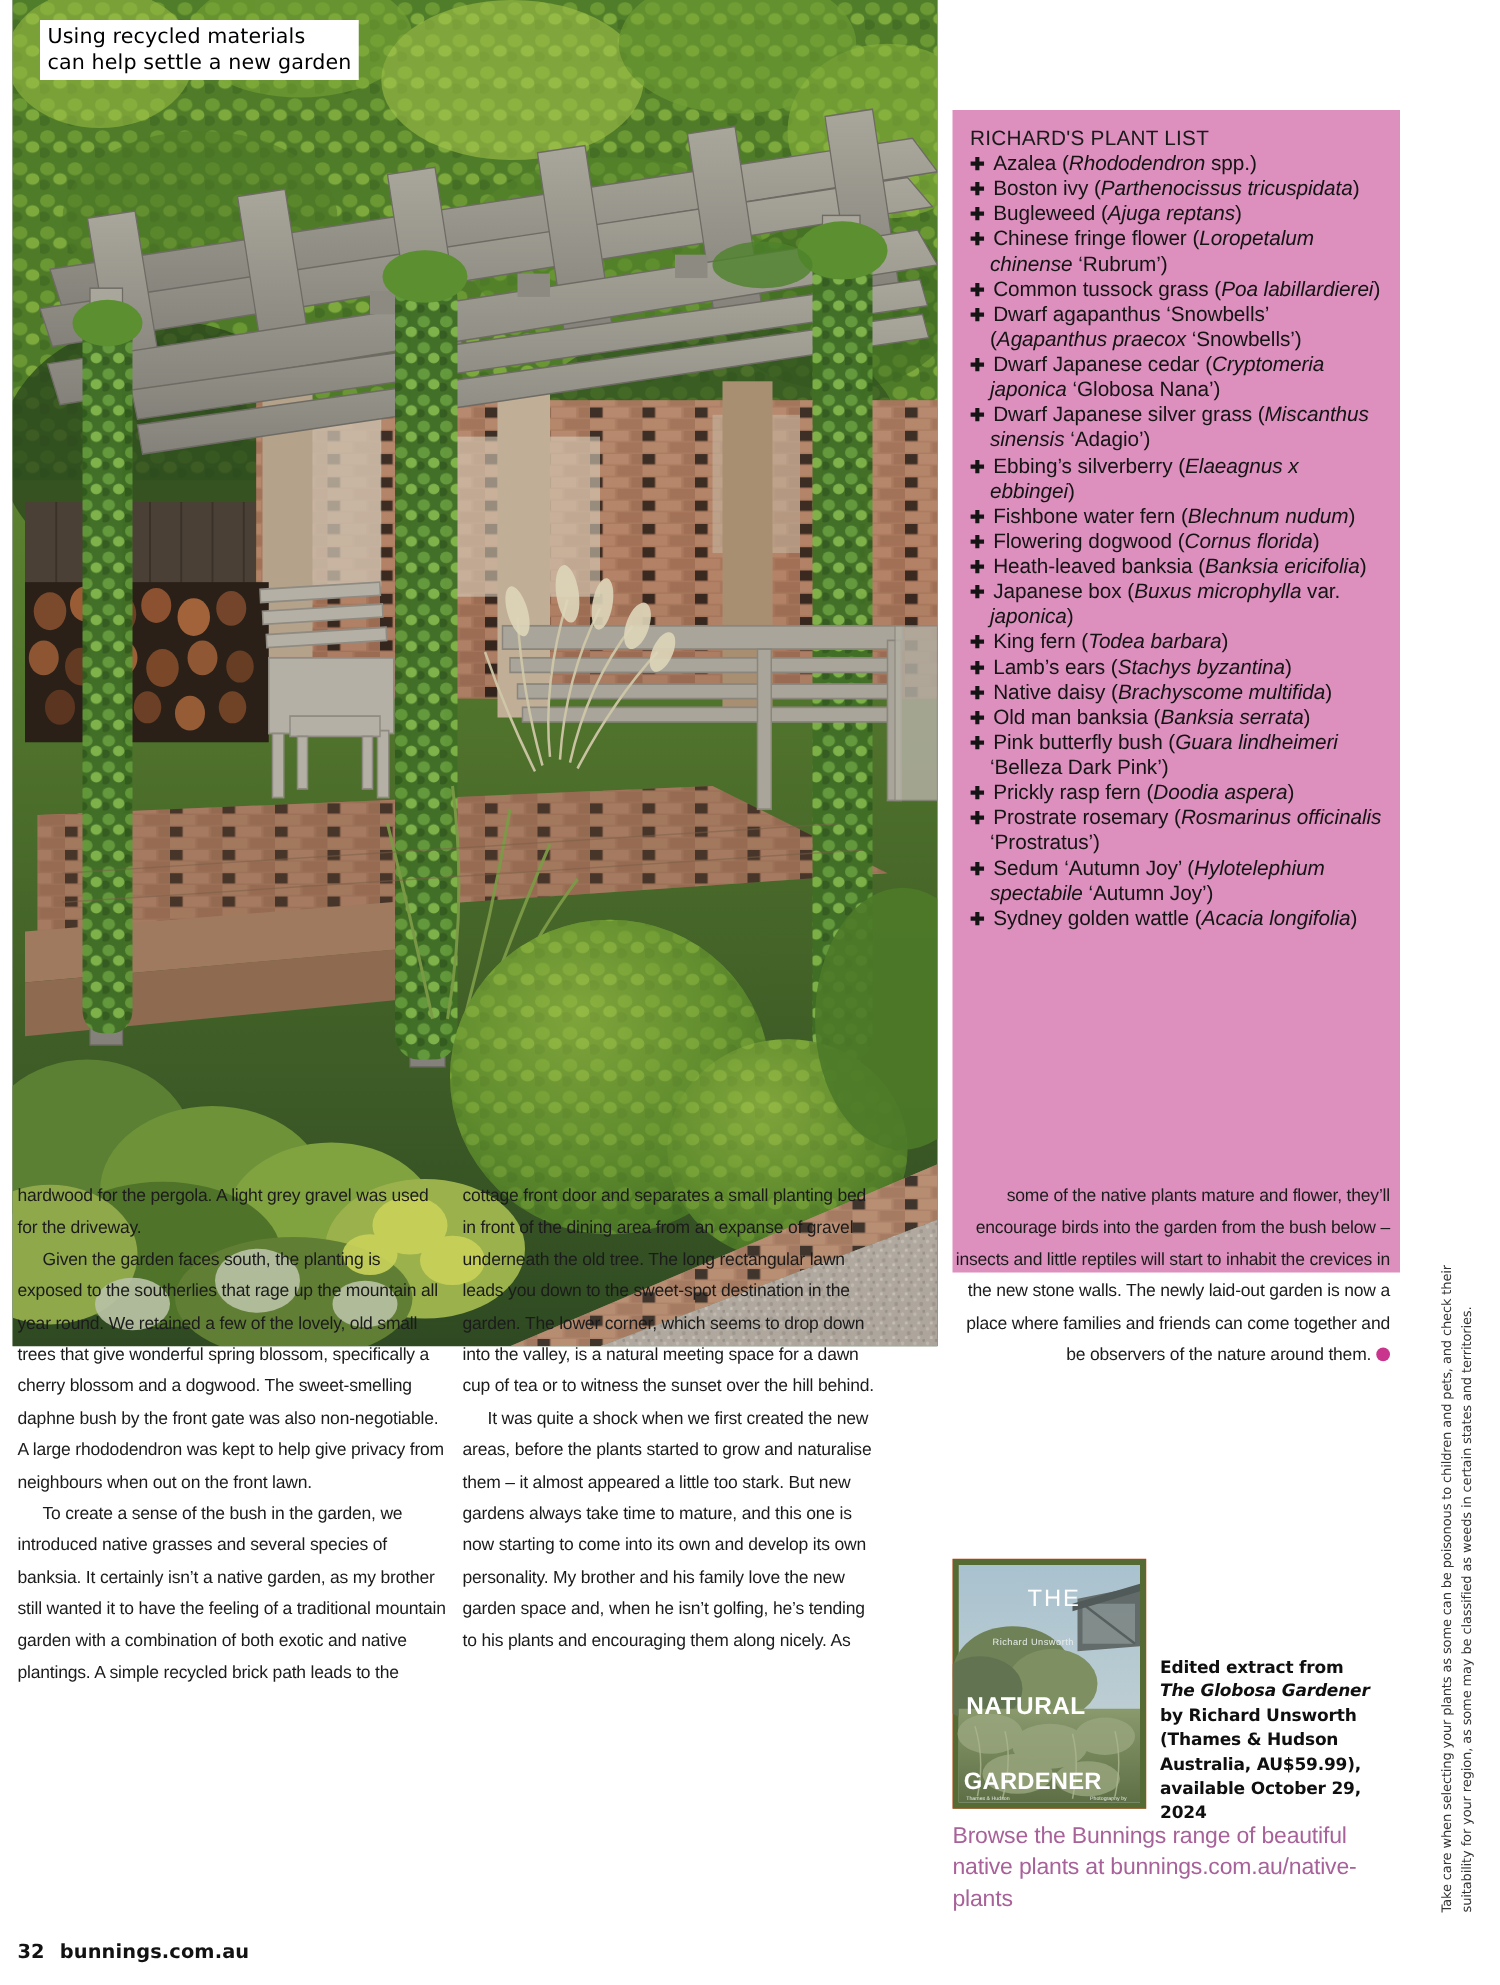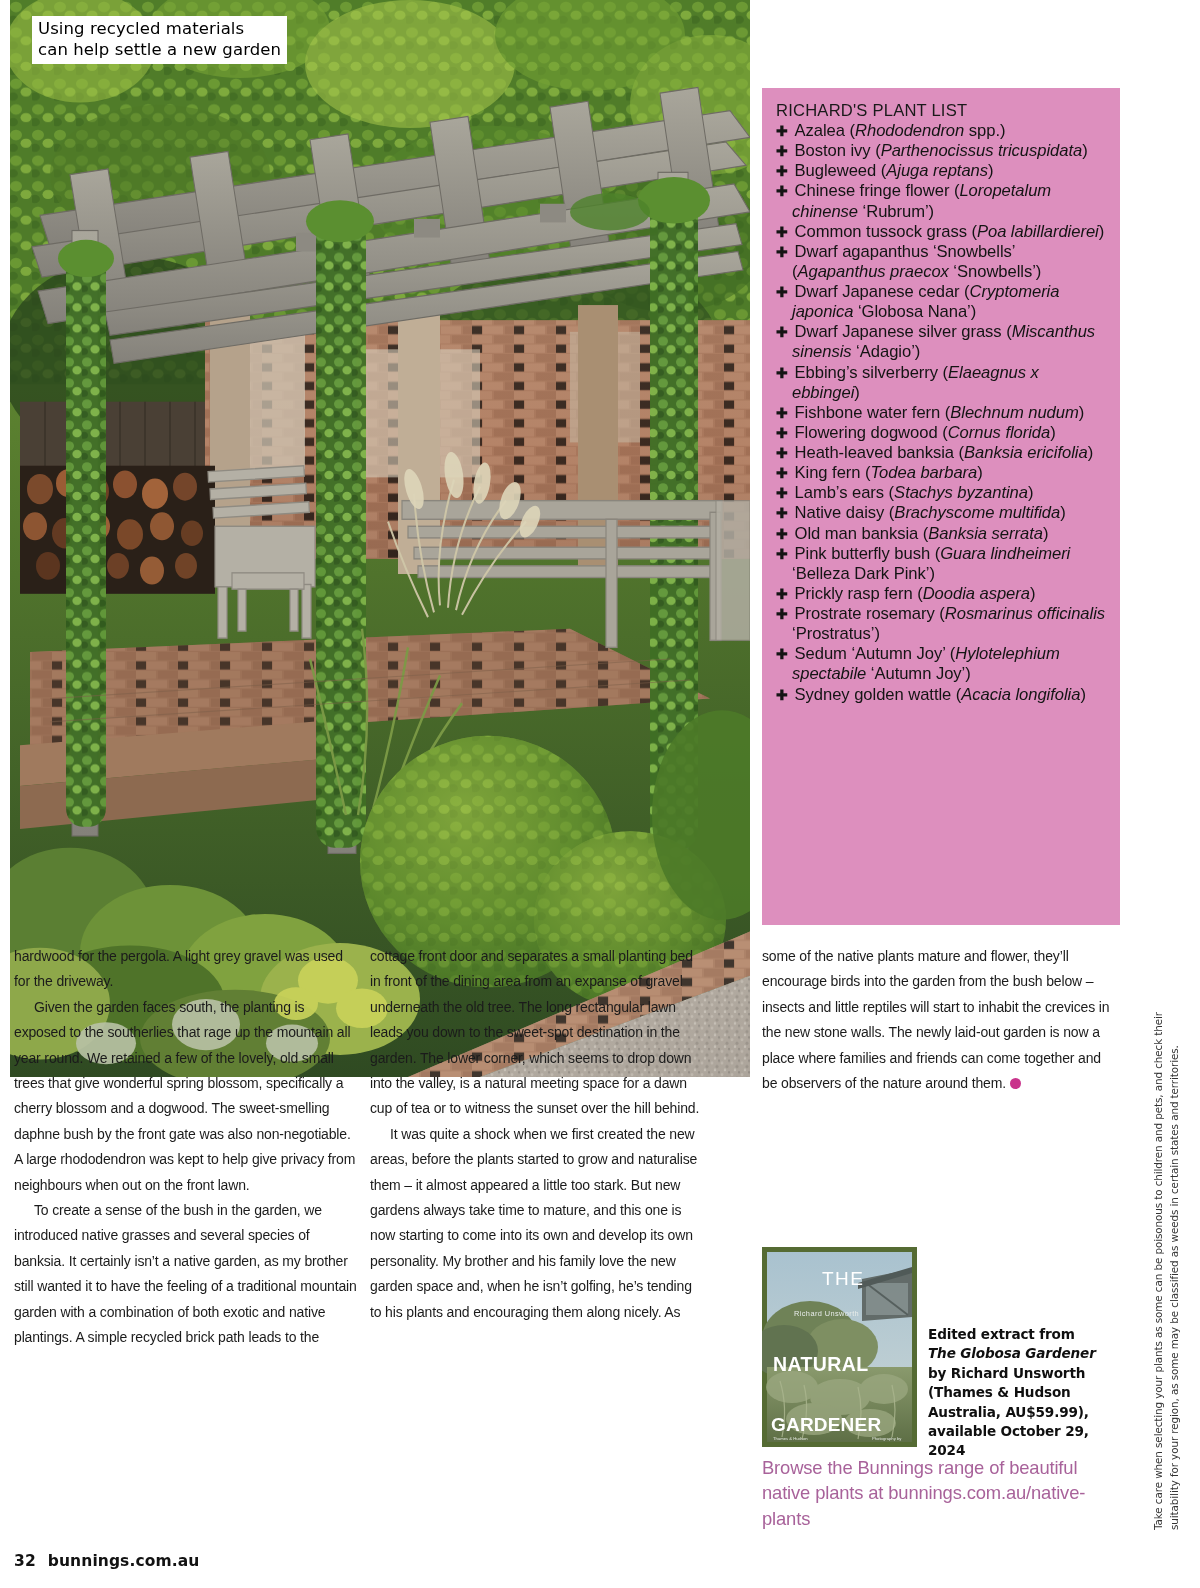--- a/index.html
+++ b/index.html
@@ -42,21 +42,21 @@
     white-space: pre-line;
     font-weight: 400;
   }
 
   
   .plantlist {
     position: absolute;
     left: 762px;
     top: 88px;
     width: 358px;
-    height: 837px;
+    height: 930px;
     background: #dd8fbe;
     box-sizing: border-box;
     padding: 13px 14px 10px 14px;
     overflow: hidden;
   }
   .plantlist-title {
     font-size: 16.6px;
     line-height: 1.21;
     color: #1a1a1a;
     letter-spacing: 0.2px;
@@ -89,21 +89,21 @@
     top: 944px;
     font-size: 14px;
     line-height: 25.4px;
     color: #1b1b1b;
     letter-spacing: -0.15px;
   }
   .col p { margin: 0; }
   .col p.indent { text-indent: 20px; }
   .col-1 { left: 14px;  width: 344px; }
   .col-2 { left: 370px; width: 330px; }
-  .col-3 { left: 762px; width: 350px; }
+  .col-3 { left: 762px; width: 350px; text-align: right; }
 
   .enddot {
     display: inline-block;
     width: 11px;
     height: 11px;
     border-radius: 50%;
     background: #c9348c;
     vertical-align: -1px;
     margin-left: 4px;
   }
@@ -440,20 +440,21 @@
       <li><span class="bullet">✚ </span>Bugleweed (<i>Ajuga reptans</i>)</li>
       <li><span class="bullet">✚ </span>Chinese fringe flower (<i>Loropetalum chinense</i> ‘Rubrum’)</li>
       <li><span class="bullet">✚ </span>Common tussock grass (<i>Poa labillardierei</i>)</li>
       <li><span class="bullet">✚ </span>Dwarf agapanthus ‘Snowbells’ (<i>Agapanthus praecox</i> ‘Snowbells’)</li>
       <li><span class="bullet">✚ </span>Dwarf Japanese cedar (<i>Cryptomeria japonica</i> ‘Globosa Nana’)</li>
       <li><span class="bullet">✚ </span>Dwarf Japanese silver grass (<i>Miscanthus sinensis</i> ‘Adagio’)</li>
       <li><span class="bullet">✚ </span>Ebbing’s silverberry (<i>Elaeagnus x ebbingei</i>)</li>
       <li><span class="bullet">✚ </span>Fishbone water fern (<i>Blechnum nudum</i>)</li>
       <li><span class="bullet">✚ </span>Flowering dogwood (<i>Cornus florida</i>)</li>
       <li><span class="bullet">✚ </span>Heath-leaved banksia (<i>Banksia ericifolia</i>)</li>
+      <li><span class="bullet">✚ </span>Japanese box (<i>Buxus microphylla</i> var. <i>japonica</i>)</li>
       <li><span class="bullet">✚ </span>King fern (<i>Todea barbara</i>)</li>
       <li><span class="bullet">✚ </span>Lamb’s ears (<i>Stachys byzantina</i>)</li>
       <li><span class="bullet">✚ </span>Native daisy (<i>Brachyscome multifida</i>)</li>
       <li><span class="bullet">✚ </span>Old man banksia (<i>Banksia serrata</i>)</li>
       <li><span class="bullet">✚ </span>Pink butterfly bush (<i>Guara lindheimeri</i> ‘Belleza Dark Pink’)</li>
       <li><span class="bullet">✚ </span>Prickly rasp fern (<i>Doodia aspera</i>)</li>
       <li><span class="bullet">✚ </span>Prostrate rosemary (<i>Rosmarinus officinalis</i> ‘Prostratus’)</li>
       <li><span class="bullet">✚ </span>Sedum ‘Autumn Joy’ (<i>Hylotelephium spectabile</i> ‘Autumn Joy’)</li>
       <li><span class="bullet">✚ </span>Sydney golden wattle (<i>Acacia longifolia</i>)</li>
     </ul>

